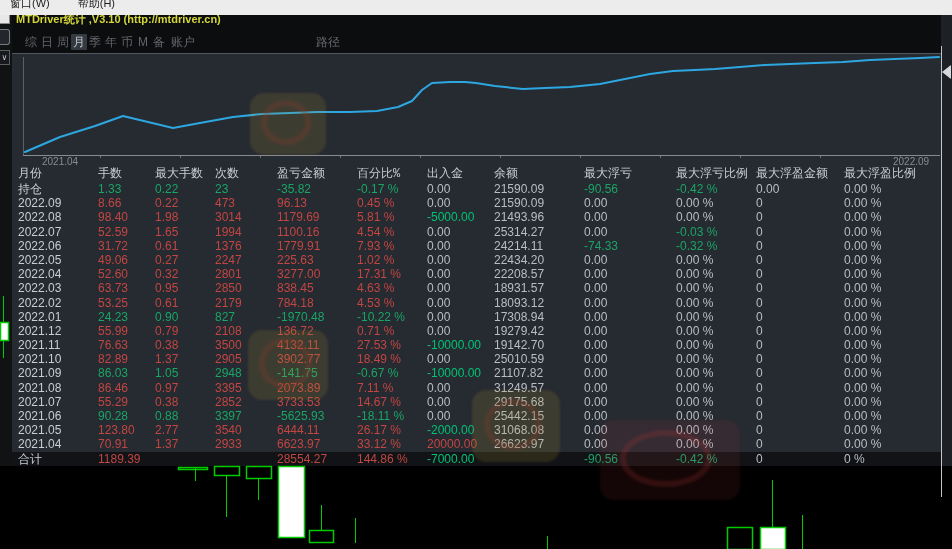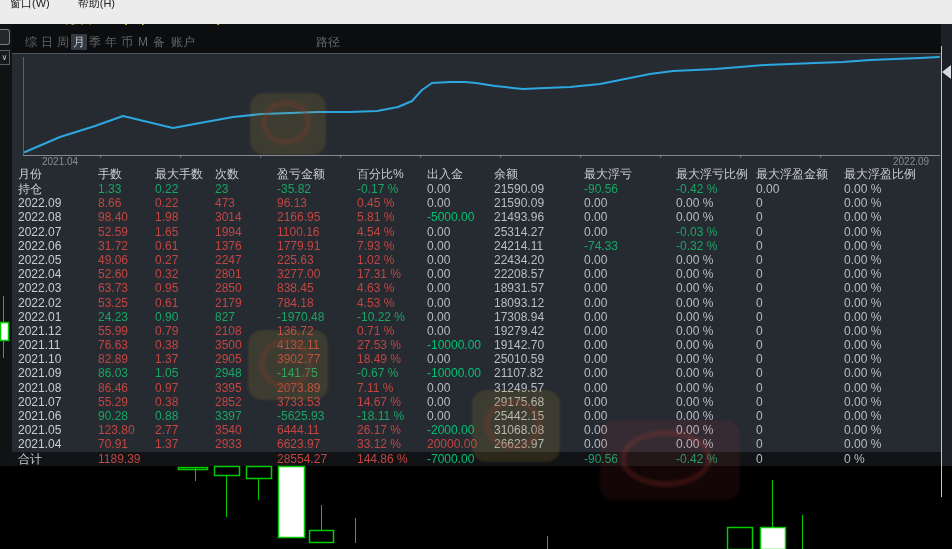--- a/index.html
+++ b/index.html
@@ -5,21 +5,21 @@
   :root{
     --panel-bg:#262a31; --bar-bg:#0c0d0f; --title-yellow:#d5d73b;
     --red:#c24642; --green:#1aa566; --bgreen:#00c274; --neutral:#b9bec5;
     --label:#c9cdd3; --line-blue:#2da7e0; --candle:#00cc00;
   }
   html,body{margin:0;padding:0;background:#000;}
   #screen{position:relative;width:952px;height:549px;overflow:hidden;background:#000;
     font-family:"Liberation Sans","DejaVu Sans",sans-serif;}
 
   
-  .menubar{position:absolute;left:0;top:0;width:952px;height:24px;background:#ececec;overflow:hidden;z-index:4;}
+  .menubar{position:absolute;left:0;top:0;width:952px;height:15px;background:#ececec;overflow:hidden;z-index:4;}
   .menubar .mrow{margin-top:-7px;white-space:nowrap;padding-left:10px;}
   .menu-item{display:inline-block;font-size:11px;line-height:13px;color:#1c1c1c;margin-right:28px;}
   .winctl{position:absolute;top:0;width:12px;height:5px;background:#d9d9d9;border:1px solid #9a9a9a;border-top:none;}
 
   
   .left-strip{position:absolute;left:0;top:7px;width:12px;height:459px;background:#101214;z-index:1;}
   .edge-ico{position:absolute;left:0;width:10px;box-sizing:border-box;}
   .eico1{top:2px;height:15px;background:#e8e8e8;border:1px solid #8a8a8a;border-left:none;}
   .eico2{top:22px;height:16px;background:#23262b;border:1px solid #787d84;border-left:none;border-radius:0 3px 3px 0;}
   .eico3{top:43px;height:15px;background:#17191d;border:1px solid #5a5f66;border-left:none;color:#c8ccd2;font-size:8px;line-height:14px;text-align:center;}
@@ -38,21 +38,21 @@
   
   .axis-label{position:absolute;font-size:10px;color:#878c94;z-index:3;}
   .axl-left{left:42px;top:156px;}
   .axl-right{left:893px;top:156px;}
 
   
   .table{position:absolute;left:12px;top:166px;width:929px;z-index:3;font-size:12px;}
   .tr{display:grid;grid-template-columns:80px 57px 60px 62px 80px 70px 67px 90px 92px 80px 88px 1fr;
       padding-left:6px;height:14.2px;line-height:14.2px;align-items:center;}
   .thead{height:16px;line-height:16px;}
-  .th{color:var(--label);}
+  .th{color:var(--label);font-family:Liberation Mono, monospace;}
   .td{white-space:nowrap;overflow:hidden;}
   .lbl{color:var(--label);}
   .cn{color:var(--neutral);} .cr{color:var(--red);} .cg{color:var(--green);} .cb{color:var(--bgreen);}
   .tr.total{background:#111316;}
 
   
   #gfx{position:absolute;left:0;top:0;z-index:5;pointer-events:none;}
 
   
   .bottom-chart{position:absolute;left:0;top:466px;width:952px;height:83px;background:#000;z-index:1;}
@@ -137,21 +137,21 @@
           <div class="td cn">0.00</div>
           <div class="td cn">0.00 %</div>
           <div class="td cn">0</div>
           <div class="td cn">0.00 %</div>
         </div>
         <div class="tr">
           <div class="td lbl">2022.08</div>
           <div class="td cr">98.40</div>
           <div class="td cr">1.98</div>
           <div class="td cr">3014</div>
-          <div class="td cr">2166.95</div>
+          <div class="td cr">1179.69</div>
           <div class="td cr">5.81 %</div>
           <div class="td cb">-5000.00</div>
           <div class="td cn">21493.96</div>
           <div class="td cn">0.00</div>
           <div class="td cn">0.00 %</div>
           <div class="td cn">0</div>
           <div class="td cn">0.00 %</div>
         </div>
         <div class="tr">
           <div class="td lbl">2022.07</div>

